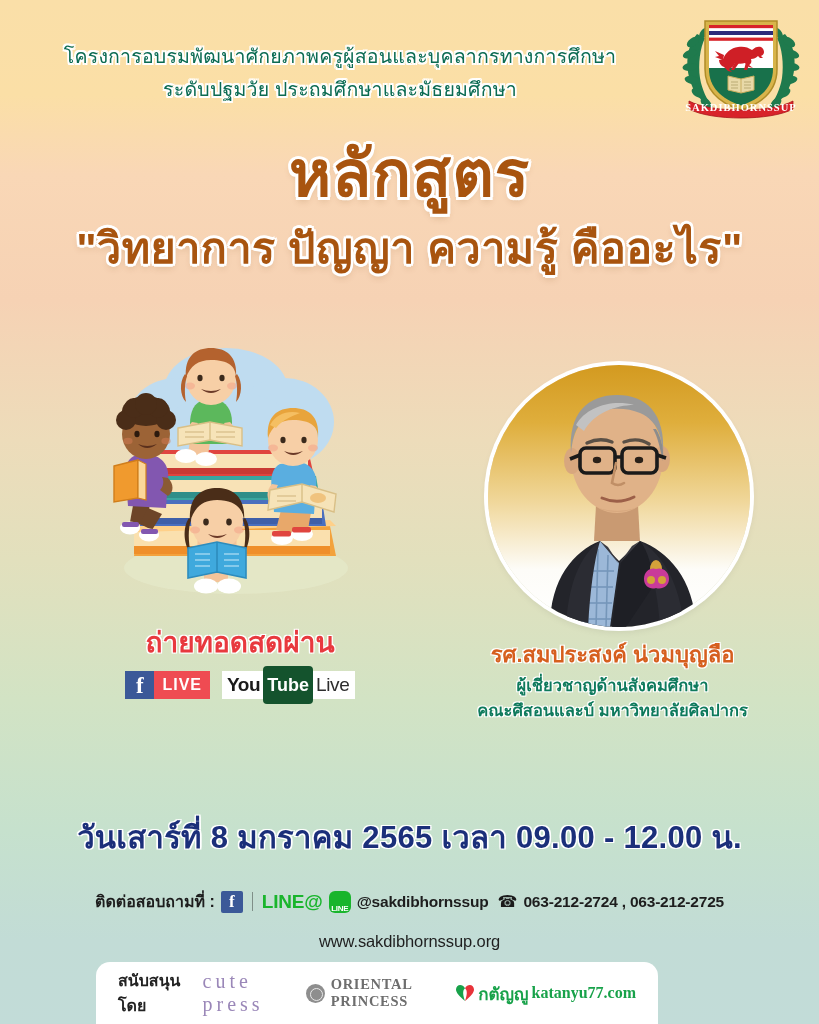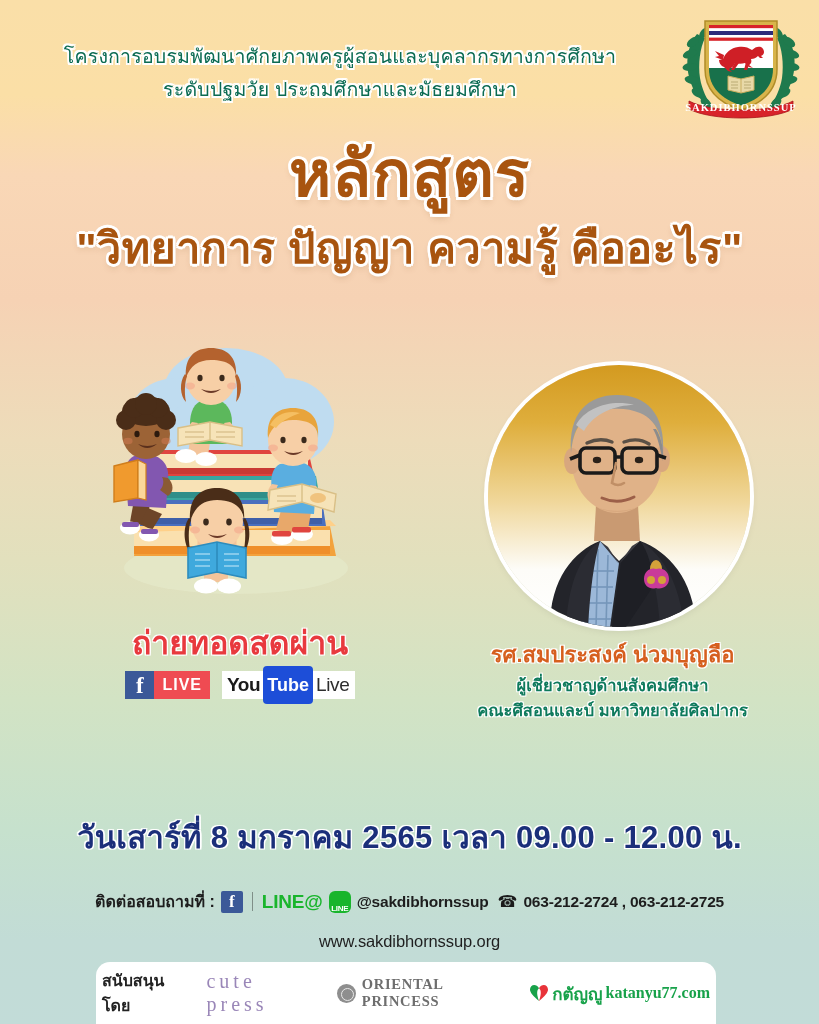--- a/index.html
+++ b/index.html
@@ -84,41 +84,41 @@
     width: 262px; height: 262px; border-radius: 50%;
     background: linear-gradient(to bottom, #d39a20 0%, #dfae3c 22%, #f0d79a 52%, #fdfcf8 78%, #ffffff 100%);
     box-shadow: 0 0 0 4px #ffffff, 0 3px 10px rgba(0,0,0,.12);
     overflow: hidden;
   }
   .portrait svg { width: 100%; height: 100%; display: block; }
 
   
   .live-block { position: absolute; left: 60px; top: 628px; width: 360px; text-align: center; }
   .live-head {
-    color: #e8393e; font-size: 32px; font-weight: bold; line-height: 30px;
+    color: #e8393e; font-size: 28px; font-weight: bold; line-height: 30px;
     text-shadow: -1.2px -1.2px 0 #fff, 1.2px -1.2px 0 #fff, -1.2px 1.2px 0 #fff, 1.2px 1.2px 0 #fff;
   }
   .badges { display: flex; justify-content: center; align-items: center; gap: 12px; margin-top: 13px; }
   .fb-badge { display: flex; align-items: center; height: 28px; }
   .fb-sq {
     width: 29px; height: 28px; background: #3b5998; color: #fff;
     font-size: 23px; font-weight: bold; font-family: "Liberation Serif", serif;
     display: flex; align-items: center; justify-content: center; line-height: 1;
   }
   .fb-live {
     height: 28px; background: #ef4b52; color: #fff; font-size: 16px; font-weight: bold;
     letter-spacing: 1px; padding: 0 8px; display: flex; align-items: center;
   }
   .yt-badge {
     display: flex; align-items: center; height: 28px; background: #fff;
     padding: 0 5px; gap: 3px;
   }
   .yt-you { color: #1a1a1a; font-size: 19px; font-weight: bold; letter-spacing: -.4px; }
   .yt-tube {
-    background: #1d4ed8; color: #fff; font-size: 18px; font-weight: bold;
+    background: #14532d; color: #fff; font-size: 18px; font-weight: bold;
     padding: 8px 4px; border-radius: 4px; line-height: 22px;
   }
   .yt-live { color: #2d2d2d; font-size: 19px; letter-spacing: -.3px; }
   .fb-name {
     margin-top: 14px; color: #1a9a46; font-size: 25px; font-weight: bold;
     text-shadow: -1.2px -1.2px 0 #fff, 1.2px -1.2px 0 #fff, -1.2px 1.2px 0 #fff, 1.2px 1.2px 0 #fff;
   }
 
   
   .speaker { position: absolute; left: 440px; top: 640px; width: 345px; text-align: center; }
@@ -166,24 +166,24 @@
   .phone-ico { font-size: 16px; color: #1a1a1a; margin-left: 3px; }
   .contact .phones { font-size: 15.5px; font-weight: bold; color: #1d1d1d; letter-spacing: -.2px; }
 
   .website {
     position: absolute; left: 0; top: 932px; width: 819px; text-align: center;
     color: #1f1f1f; font-size: 16.5px; letter-spacing: -.1px;
   }
 
   
   .sponsor-card {
-    position: absolute; left: 96px; top: 962px; width: 620px; height: 62px;
+    position: absolute; left: 96px; top: 962px; width: 562px; height: 62px;
     background: #fff; border-radius: 14px 14px 0 0;
     display: flex; align-items: center; justify-content: center; gap: 22px;
-    padding: 0 6px;
+    padding: 0 22px;
   }
   .sp-by { color: #222; font-size: 16px; font-weight: bold; }
   .cute-press {
     color: #9a87b8; font-size: 20px; letter-spacing: 4px;
     font-family: "Liberation Serif", serif;
   }
   .op-wrap { display: flex; align-items: center; gap: 6px; font-weight: bold; }
   .op-emblem {
     width: 19px; height: 19px; border-radius: 50%; background: #8e8e8e;
     position: relative; flex: none;

